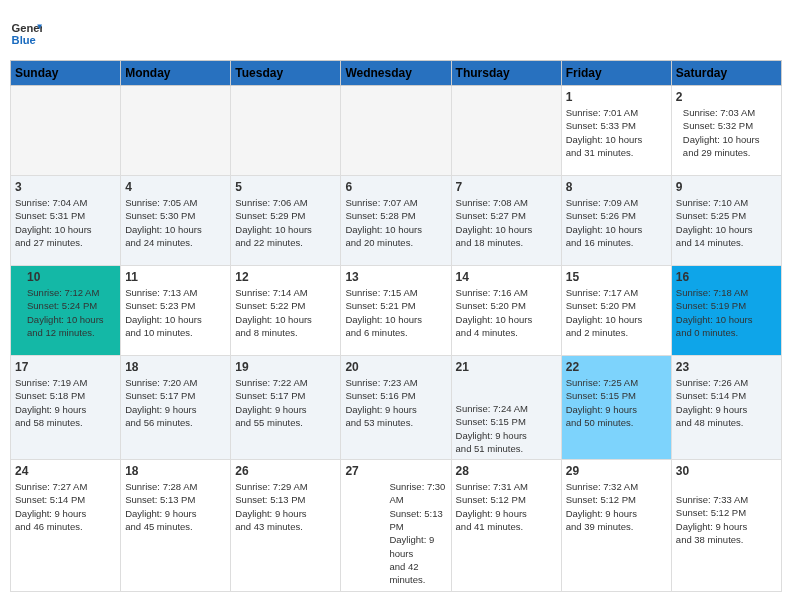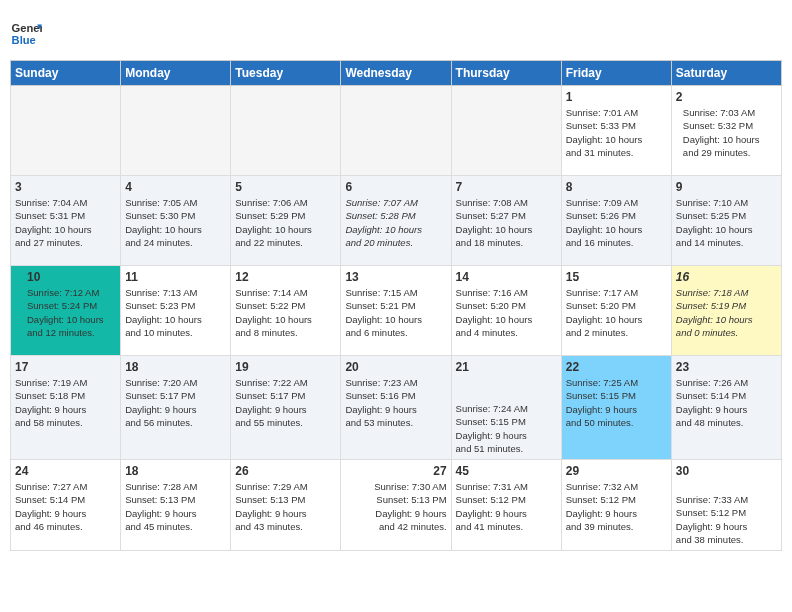--- a/index.html
+++ b/index.html
@@ -38,21 +38,21 @@
       font-size: 15px;
       color: #555;
     }
     .calendar {
       width: 100%;
       border-collapse: collapse;
       table-layout: fixed;
     }
     .calendar th {
       background: #2871bf;
-      color: #ffffff;
+      color: #000000;
       font-size: 12px;
       font-weight: bold;
       padding: 5px 4px;
       text-align: left;
       border: 1px solid #ccc;
     }
     .calendar td {
       vertical-align: top;
       font-size: 10px;
       color: #333;
@@ -149,21 +149,21 @@
         </td>
         <td style="background: rgb(240, 244, 248);">
           <span class="day-num">5</span>
           <div class="day-info" style="white-space: pre-line;">Sunrise: 7:06 AM
 Sunset: 5:29 PM
 Daylight: 10 hours
 and 22 minutes.</div>
         </td>
         <td style="background: rgb(240, 244, 248);">
           <span class="day-num">6</span>
-          <div class="day-info" style="white-space: pre-line; font-style: italic;">Sunrise: 7:07 AM
+          <div class="day-info" style="white-space: pre-line;">Sunrise: 7:07 AM
 Sunset: 5:28 PM
 Daylight: 10 hours
 and 20 minutes.</div>
         </td>
         <td style="background: rgb(240, 244, 248);">
           <span class="day-num">7</span>
           <div class="day-info" style="white-space: pre-line;">Sunrise: 7:08 AM
 Sunset: 5:27 PM
 Daylight: 10 hours
 and 18 minutes.</div>
@@ -219,21 +219,21 @@
 Daylight: 10 hours
 and 4 minutes.</div>
         </td>
         <td style="background: rgb(255, 255, 255);">
           <span class="day-num">15</span>
           <div class="day-info" style="white-space: pre-line;">Sunrise: 7:17 AM
 Sunset: 5:20 PM
 Daylight: 10 hours
 and 2 minutes.</div>
         </td>
-        <td style="background: #fef9c3; font-style: italic;">
+        <td style="background: #0ea5e9;">
           <span class="day-num">16</span>
           <div class="day-info" style="white-space: pre-line;">Sunrise: 7:18 AM
 Sunset: 5:19 PM
 Daylight: 10 hours
 and 0 minutes.</div>
         </td>
       </tr>
       <tr>
         <td style="background: rgb(240, 244, 248);">
           <span class="day-num">17</span>
@@ -300,29 +300,29 @@
 Daylight: 9 hours
 and 45 minutes.</div>
         </td>
         <td style="background: rgb(255, 255, 255);">
           <span class="day-num">26</span>
           <div class="day-info" style="white-space: pre-line;">Sunrise: 7:29 AM
 Sunset: 5:13 PM
 Daylight: 9 hours
 and 43 minutes.</div>
         </td>
-        <td style="background: rgb(255, 255, 255); text-align: right;">
+        <td style="background: rgb(255, 255, 255);">
           <span class="day-num">27</span>
-          <div class="day-info" style="white-space: pre-line;">Sunrise: 7:30 AM
+          <div class="day-info" style="white-space: pre-line; margin-left: 44px;">Sunrise: 7:30 AM
 Sunset: 5:13 PM
 Daylight: 9 hours
 and 42 minutes.</div>
         </td>
         <td style="background: rgb(255, 255, 255);">
-          <span class="day-num">45</span>
+          <span class="day-num">28</span>
           <div class="day-info" style="white-space: pre-line;">Sunrise: 7:31 AM
 Sunset: 5:12 PM
 Daylight: 9 hours
 and 41 minutes.</div>
         </td>
         <td style="background: rgb(255, 255, 255);">
           <span class="day-num">29</span>
           <div class="day-info" style="white-space: pre-line;">Sunrise: 7:32 AM
 Sunset: 5:12 PM
 Daylight: 9 hours

